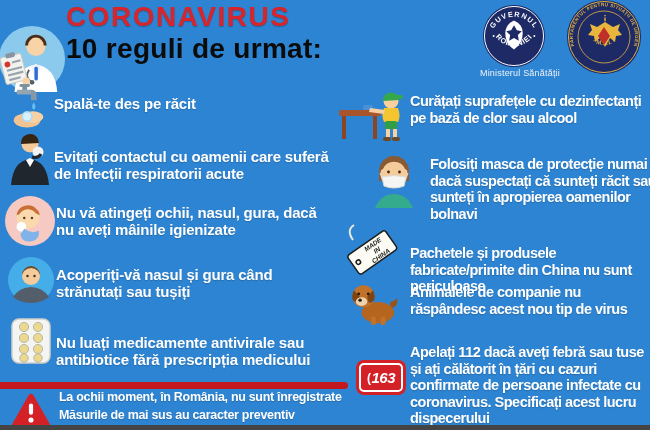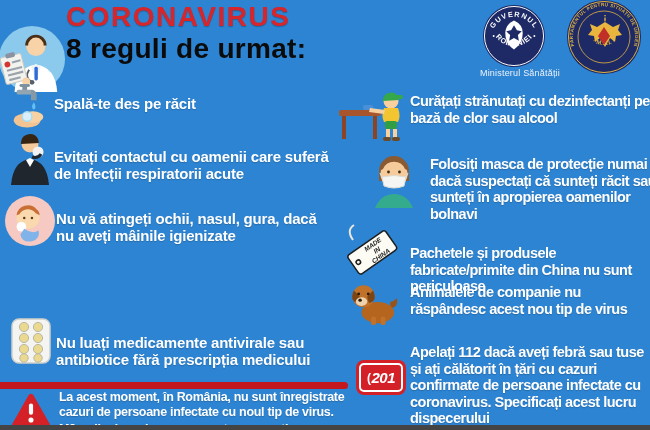--- a/index.html
+++ b/index.html
@@ -28,21 +28,21 @@
   .rule .icon{flex:none;display:flex;justify-content:center;}
   .rule .txt{
     font-size:15px;line-height:17px;letter-spacing:-.2px;
     text-shadow:0 1px 1px rgba(0,0,0,.18);
   }
   .col-right .txt{font-size:14.5px;line-height:16.5px;letter-spacing:-.5px;}
 
   
   #rule-l1{left:4px;top:84px;width:330px}  #rule-l1 .icon{width:50px}  #rule-l1 .txt{margin-top:11px}
   #rule-l2{left:2px;top:131px;width:332px} #rule-l2 .icon{width:52px}  #rule-l2 .txt{margin-top:17px}
-  #rule-l3{left:4px;top:196px;width:330px} #rule-l3 .icon{width:52px}  #rule-l3 .txt{margin-top:14px}
+  #rule-l3{left:4px;top:196px;width:330px} #rule-l3 .icon{width:52px}  #rule-l3 .txt{margin-top:8px}
   #rule-l4{left:6px;top:257px;width:328px} #rule-l4 .icon{width:50px}  #rule-l4 .txt{margin-top:9px}
   #rule-l5{left:6px;top:318px;width:328px} #rule-l5 .icon{width:50px}  #rule-l5 .txt{margin-top:16px}
 
   
   #rule-r1{left:334px;top:88px;width:316px}  #rule-r1 .icon{width:76px}  #rule-r1 .txt{margin-top:5px}
   #rule-r2{left:358px;top:152px;width:312px} #rule-r2 .icon{width:72px}  #rule-r2 .txt{margin-top:4px}
   #rule-r3{left:334px;top:222px;width:316px} #rule-r3 .icon{width:76px}  #rule-r3 .txt{margin-top:23px}
   #rule-r4{left:338px;top:280px;width:312px} #rule-r4 .icon{width:72px}  #rule-r4 .txt{margin-top:4px}
   #rule-r5{left:352px;top:332px;width:298px} #rule-r5 .icon{width:58px}  #rule-r5 .txt{margin-top:12px}
 
@@ -90,21 +90,21 @@
         <rect x="17" y="38" width="9" height="2.2" fill="#9aa2ac"></rect>
         <rect x="10" y="45" width="16" height="2.2" fill="#9aa2ac"></rect>
         <rect x="10" y="50" width="16" height="2.2" fill="#9aa2ac"></rect>
         <rect x="10" y="55" width="12" height="2.2" fill="#9aa2ac"></rect>
       </g>
       <circle cx="30" cy="59" r="4" fill="#f8d3a8"></circle>
     </svg>
   </div>
 
   <div class="title">CORONAVIRUS</div>
-  <div class="subtitle">8 reguli de urmat:</div>
+  <div class="subtitle">10 reguli de urmat:</div>
 
   <div class="gov-logo">
     <svg viewBox="0 0 64 64" width="62" height="62">
       <circle cx="32" cy="32" r="32" fill="#1d2a66"></circle>
       <circle cx="32" cy="32" r="30.5" fill="none" stroke="#ffffff" stroke-width="1"></circle>
       <defs>
         <path id="govArcTop" d="M 8 36 A 24 24 0 0 1 56 36"></path>
         <path id="govArcBottom" d="M 10 28 A 24 24 0 0 0 54 28"></path>
       </defs>
       <text font-size="7.5" font-weight="bold" fill="#ffffff" letter-spacing="1.2">
@@ -179,20 +179,33 @@
         <path d="M12 20 a12 12 0 0 1 21 -6 q3 2 3 6 l-4 -2 a10 10 0 0 0 -17 1z" fill="#c96f35"></path>
         <circle cx="20" cy="23" r="1.3" fill="#5a3a1e"></circle>
           <circle cx="28" cy="23" r="1.3" fill="#5a3a1e"></circle>
         <circle cx="17" cy="32" r="5" fill="#ffffff"></circle>
         <path d="M20 34 q8 6 15 2 q2 9 -7 11 q-10 2 -12 -7z" fill="#7fb3ea"></path>
       </svg>
     </span>
     <div class="txt">Nu vă atingeți  ochii, nasul, gura, dacă nu aveți mâinile igienizate</div>
   </div>
 
+  <div class="rule col-left" id="rule-l4">
+    <span class="icon">
+      <svg viewBox="0 0 46 46" width="46" height="46">
+        <circle cx="23" cy="23" r="23" fill="#45aee8"></circle>
+        <path d="M5 40 Q12 30 23 30 Q34 30 41 40 Q33 46 23 46 Q13 46 5 40z" fill="#545e6b"></path>
+        <circle cx="23" cy="19" r="9" fill="#f6cb9c"></circle>
+        <path d="M14 18 a9 9 0 0 1 18 0 l-2 -4 q-7 -6 -14 0z" fill="#6e4b27"></path>
+        <circle cx="19.5" cy="19" r="1.2" fill="#3c2a16"></circle>
+          <circle cx="26.5" cy="19" r="1.2" fill="#3c2a16"></circle>
+      </svg>
+    </span>
+    <div class="txt">Acoperiți-vă nasul și gura când strănutați sau tușiți</div>
+  </div>
 
   <div class="rule col-left" id="rule-l5">
     <span class="icon">
       <svg viewBox="0 0 40 46" width="40" height="46">
         <rect x="1" y="1" width="38" height="44" rx="7" fill="#f4f4f2" stroke="#cfcfc9" stroke-width="1.5"></rect>
         <g fill="#ead98f" stroke="#b9b8a6" stroke-width="1">
           <circle cx="13" cy="9" r="4.6"></circle>
             <circle cx="27" cy="9" r="4.6"></circle>
           <circle cx="13" cy="20" r="4.6"></circle>
             <circle cx="27" cy="20" r="4.6"></circle>
@@ -218,21 +231,21 @@
         <rect x="55" y="7" width="9" height="4" rx="2" fill="#35a84c"></rect>
         <path d="M45 20 h14 q3 8 0 14 h-14 q-3 -6 0 -14z" fill="#f2c531"></path>
         <path d="M46 22 L31 20 l-1 4 15 2z" fill="#f8d0a0"></path>
         <rect x="46" y="33" width="12" height="8" rx="2" fill="#2f9e45"></rect>
         <rect x="47" y="41" width="4" height="9" fill="#f8d0a0"></rect>
         <rect x="54" y="41" width="4" height="9" fill="#f8d0a0"></rect>
         <rect x="44" y="49" width="8" height="4" rx="2" fill="#6b4a2a"></rect>
         <rect x="53" y="49" width="8" height="4" rx="2" fill="#6b4a2a"></rect>
       </svg>
     </span>
-    <div class="txt">Curățați strănutați cu dezinfectanți pe bază de clor sau alcool</div>
+    <div class="txt">Curățați suprafețele cu dezinfectanți pe bază de clor sau alcool</div>
   </div>
 
   <div class="rule col-right" id="rule-r2">
     <span class="icon">
       <svg viewBox="0 0 46 56" width="46" height="56">
         <path d="M8 22 a15 15 0 0 1 30 0 l0 7 -30 0z" fill="#8a5a33"></path>
         <circle cx="23" cy="22" r="13.5" fill="#f6cb9c"></circle>
         <path d="M8 19 a15 15 0 0 1 30 0 l-4 -2 a12 12 0 0 0 -22 0z" fill="#8a5a33"></path>
         <circle cx="17.5" cy="20" r="1.4" fill="#3c2a16"></circle>
           <circle cx="28.5" cy="20" r="1.4" fill="#3c2a16"></circle>
@@ -276,36 +289,35 @@
           <circle cx="21" cy="14.5" r="1.5" fill="#2a1a0c"></circle>
       </svg>
     </span>
     <div class="txt">Animalele de companie nu răspândesc acest nou tip de virus</div>
   </div>
 
   <div class="rule col-right" id="rule-r5">
     <span class="icon">
       <span class="badge112">
           <span class="phone">(</span>
-          <span>201</span>
+          <span>163</span>
         </span>
     </span>
     <div class="txt">Apelați 112 dacă aveți febră sau tuse și ați călătorit în țări cu cazuri confirmate de persoane infectate cu coronavirus. Specificați acest lucru dispecerului</div>
   </div>
 
   <div class="footer-bar"></div>
   <div class="footer">
     <span class="icon">
       <svg viewBox="0 0 42 40" width="40" height="38">
         <path d="M21 5 L38 35 H4 Z" fill="#d42127" stroke="#d42127" stroke-width="6" stroke-linejoin="round"></path>
         <rect x="18.8" y="12" width="4.4" height="12" rx="2.2" fill="#ffffff"></rect>
         <circle cx="21" cy="29.5" r="2.7" fill="#ffffff"></circle>
       </svg>
     </span>
     <div class="footer-text">
-      <div>La acest moment, în România, nu sunt înregistrate</div>
-      <div>cazuri de persoane infectate cu noul tip de virus.</div>
+      <div>La ochii moment, în România, nu sunt înregistrate</div>
       <div class="footer-line3">Măsurile de mai sus au caracter preventiv</div>
     </div>
   </div>
   <div class="footer-bottom-bar"></div>
 
 </div>
 
 </body></html>

